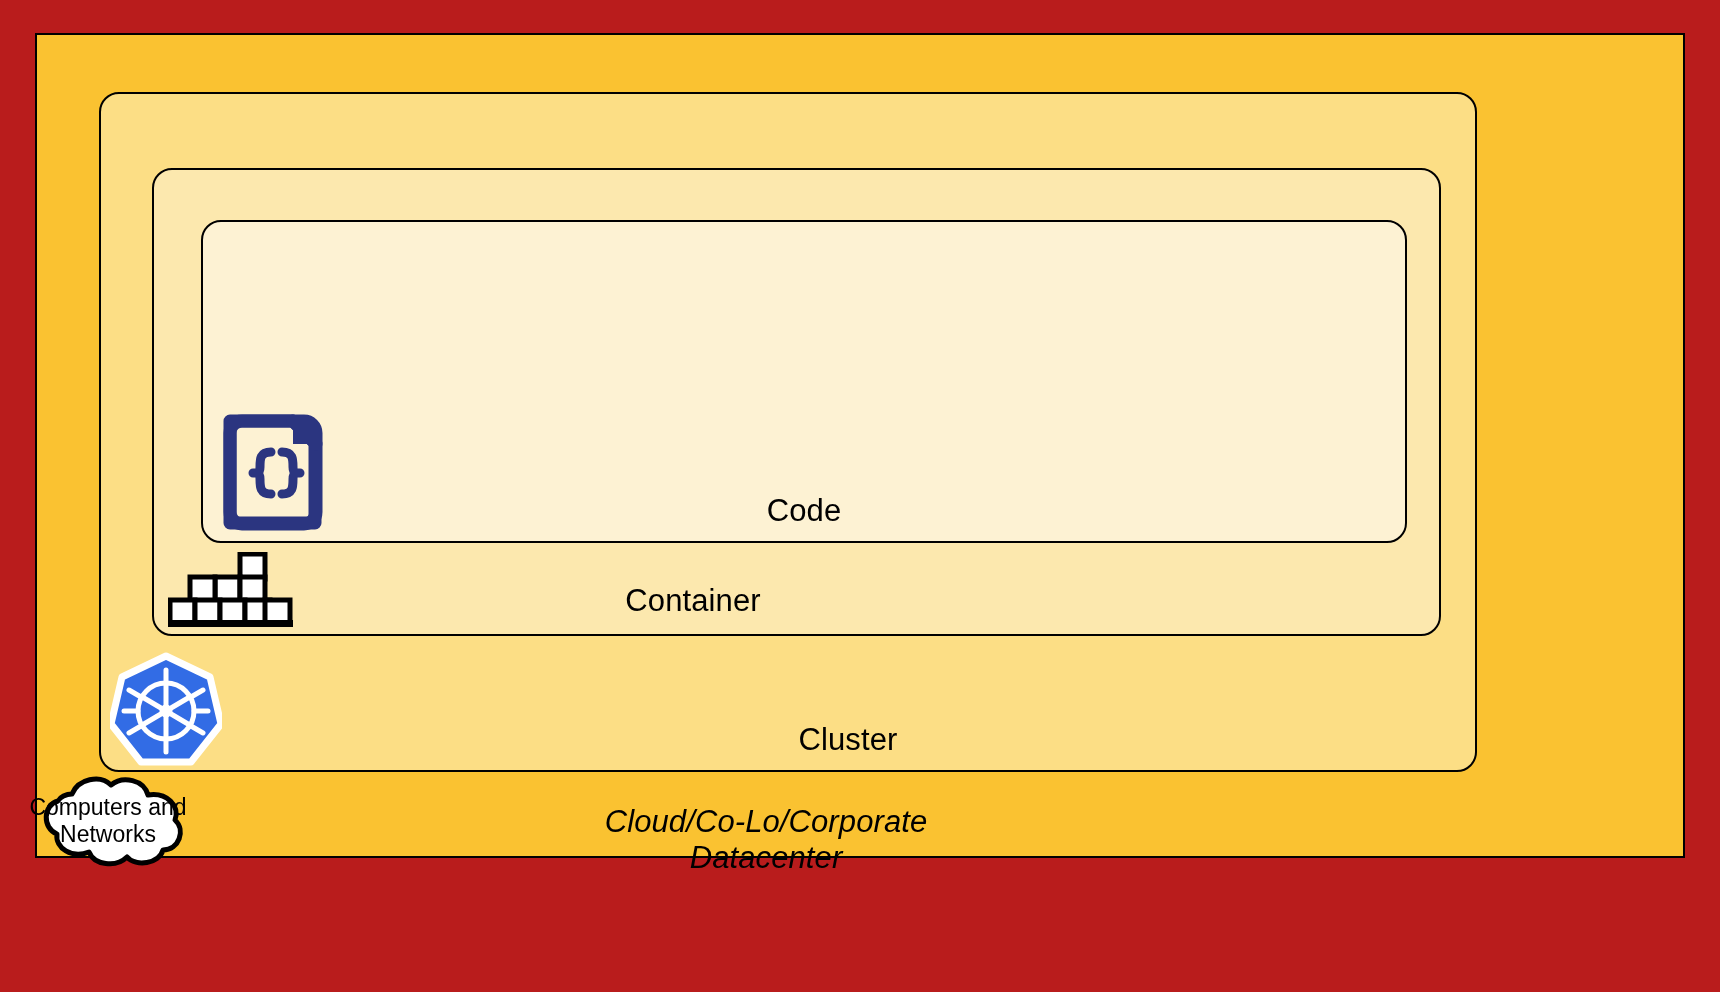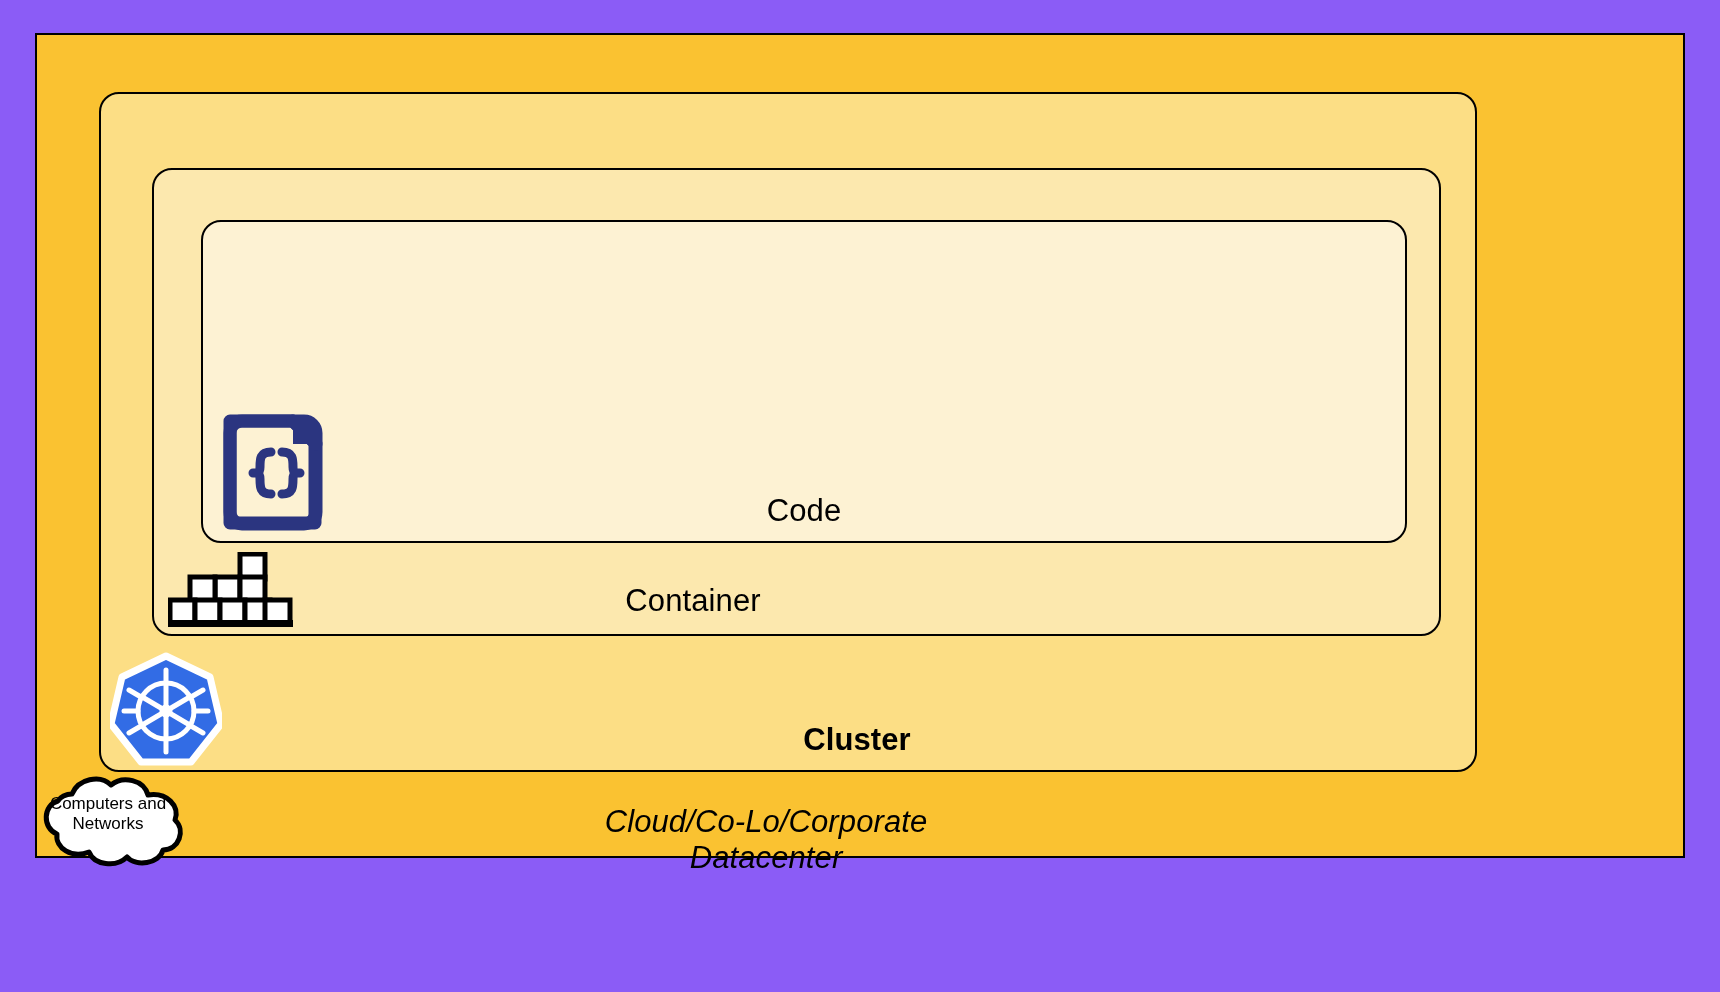--- a/index.html
+++ b/index.html
@@ -11,21 +11,21 @@
     width: 1720px;
     height: 992px;
     font-family: "Liberation Sans", sans-serif;
     overflow: hidden;
   }
 
   #stage {
     position: relative;
     width: 1720px;
     height: 992px;
-    background: #8b5cf6;
+    background: #b91c1c;
   }
 
   
   .layer {
     position: absolute;
     box-sizing: border-box;
     border: 2px solid #000000;
   }
 
   .layer-datacenter {
@@ -70,21 +70,21 @@
     color: #000000;
     font-size: 31px;
     line-height: 1.17;
     text-align: center;
     white-space: pre-line;
     letter-spacing: 0.1px;
   }
 
   .label-code      { left: 201px; width: 1206px; top: 493px; }
   .label-container { left: 152px; width: 1082px; top: 583px; }
-  .label-cluster   { left: 99px;  width: 1516px; top: 722px; font-weight: bold; }
+  .label-cluster   { left: 90px;  width: 1516px; top: 722px; }
   .label-datacenter{ left: 35px;  width: 1462px; top: 804px; font-style: italic; }
 
   
   .icon-wrap {
     position: absolute;
   }
 
   .icon-json   { left: 219px; top: 413px; width: 108px; height: 120px; }
   .icon-blocks { left: 168px; top: 552px; width: 125px; height: 75px; }
   .icon-k8s    { left: 110px; top: 652px; width: 112px; height: 114px; }
@@ -96,21 +96,21 @@
     top: 772px;
     width: 160px;
     height: 96px;
   }
   .cloud-text {
     position: absolute;
     left: 28px;
     top: 794px;
     width: 160px;
     text-align: center;
-    font-size: 17px;
+    font-size: 23px;
     line-height: 1.18;
     color: #000000;
     white-space: pre-line;
     pointer-events: none;
   }
 </style>
 </head>
 <body>
 
 <div id="stage">

